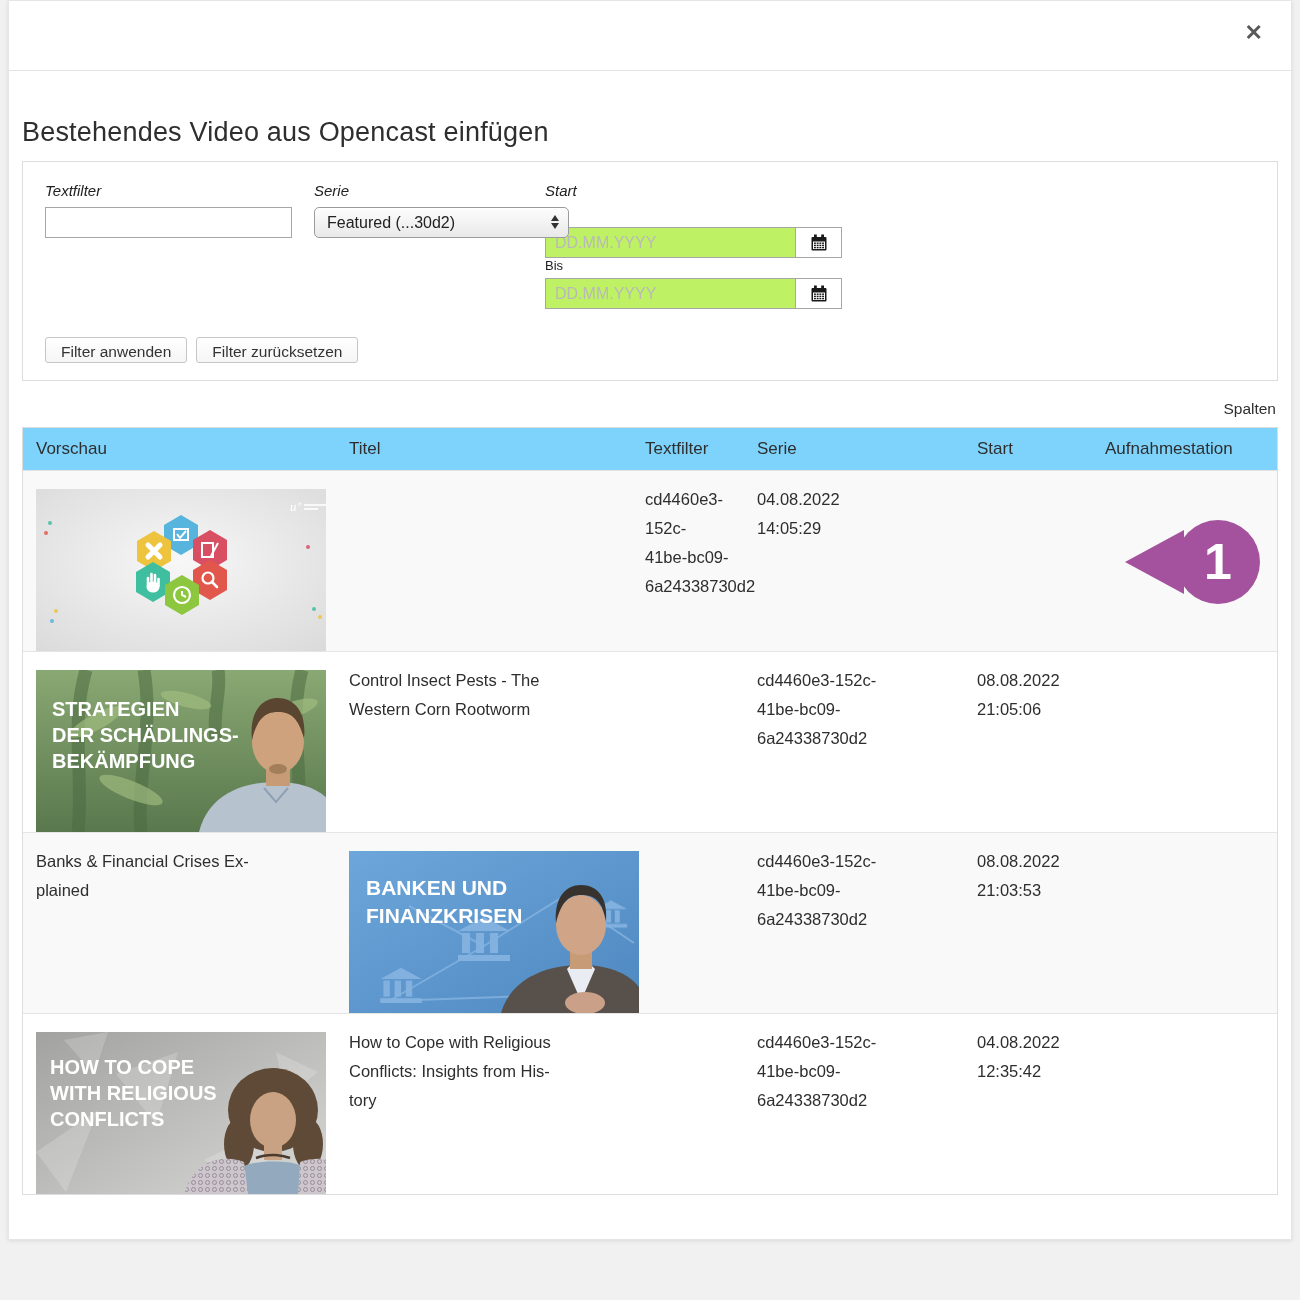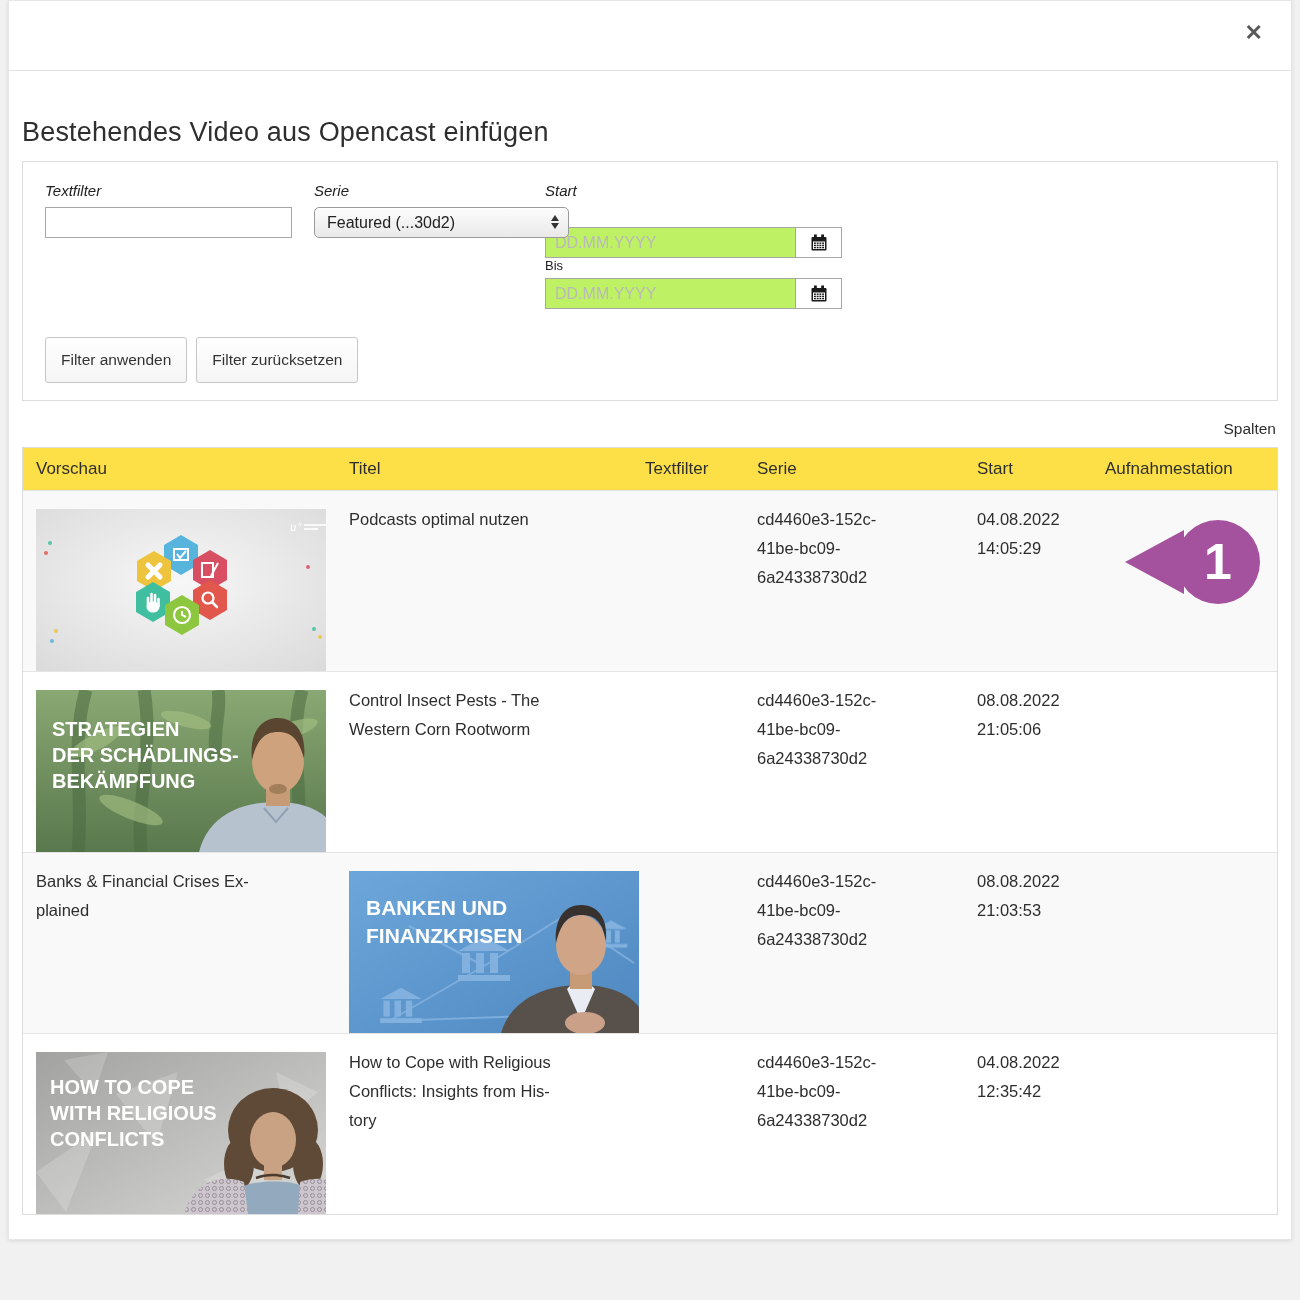--- a/index.html
+++ b/index.html
@@ -53,31 +53,31 @@
   .date-input::placeholder{color:#b9b9b9;}
   .cal-btn{
     width:46px;border:none;border-left:1px solid #a6a6a6;background:#fff;cursor:pointer;
     display:flex;align-items:center;justify-content:center;padding:0;
   }
   .gap-bis{}
   .filter-buttons{display:flex;gap:9px;margin-top:28px;}
   .btn{
     font-family:"Liberation Sans",sans-serif;font-size:15.5px;color:#333;
     background:linear-gradient(#ffffff,#f5f5f5);border:1px solid #c6c6c6;border-radius:3px;
-    padding:5px 15px;height:46px;cursor:pointer;
+    padding:5px 15px;height:26px;cursor:pointer;
   }
 
   
   .spalten-row{display:flex;justify-content:flex-end;margin:19px 2px 9px 0;}
   .spalten-link{font-size:15.5px;color:#2e2e2e;cursor:pointer;}
   .list-table{border:1px solid #ddd;background:#fff;}
   .t-header,.t-row{
     display:grid;grid-template-columns:313px 296px 112px 220px 128px 1fr;
   }
-  .t-header{height:42px;align-items:center;border-bottom:1px solid #e2e2e2;background:#fde047;}
+  .t-header{height:42px;align-items:center;border-bottom:1px solid #e2e2e2;background:#7dd3fc;}
   .th{font-size:17px;color:#2e2e2e;padding-left:13px;white-space:nowrap;}
   .t-row{height:180px;border-bottom:1px solid #e5e5e5;}
   .t-row:last-child{border-bottom:none;}
   .t-row.odd{background:#f9f9f9;}
   .t-row.even{background:#ffffff;}
   .cell{padding:14px 6px 0 13px;box-sizing:border-box;}
   .cell-text{font-size:16.5px;line-height:29px;color:#2e2e2e;white-space:pre-line;}
   .thumb-cell{padding-top:18px;}
   .thumb{width:290px;height:162px;display:block;}
 
@@ -251,21 +251,20 @@
                 </g>
             </g>
             <g transform="translate(254,12)">
               <text x="0" y="10" font-family="Liberation Serif, serif" font-style="italic" font-size="13" fill="#fff">u</text>
               <text x="8" y="5" font-family="Liberation Serif, serif" font-style="italic" font-size="7" fill="#fff">b</text>
               <rect x="14" y="3" width="22" height="2" fill="#fff" opacity="0.8"></rect>
               <rect x="14" y="7" width="14" height="2" fill="#fff" opacity="0.8"></rect>
             </g>
           </svg>
         </div>
-        <div class="cell"><span class="cell-text">Podcasts optimal nutzen</span></div>
         <div class="cell"><span class="cell-text"></span></div>
         <div class="cell"><span class="cell-text">cd4460e3-152c-
 41be-bc09-
 6a24338730d2</span></div>
         <div class="cell"><span class="cell-text">04.08.2022
 14:05:29</span></div>
         <div class="cell"><span class="cell-text"></span></div>
       </div>
 
       <div class="t-row even">

